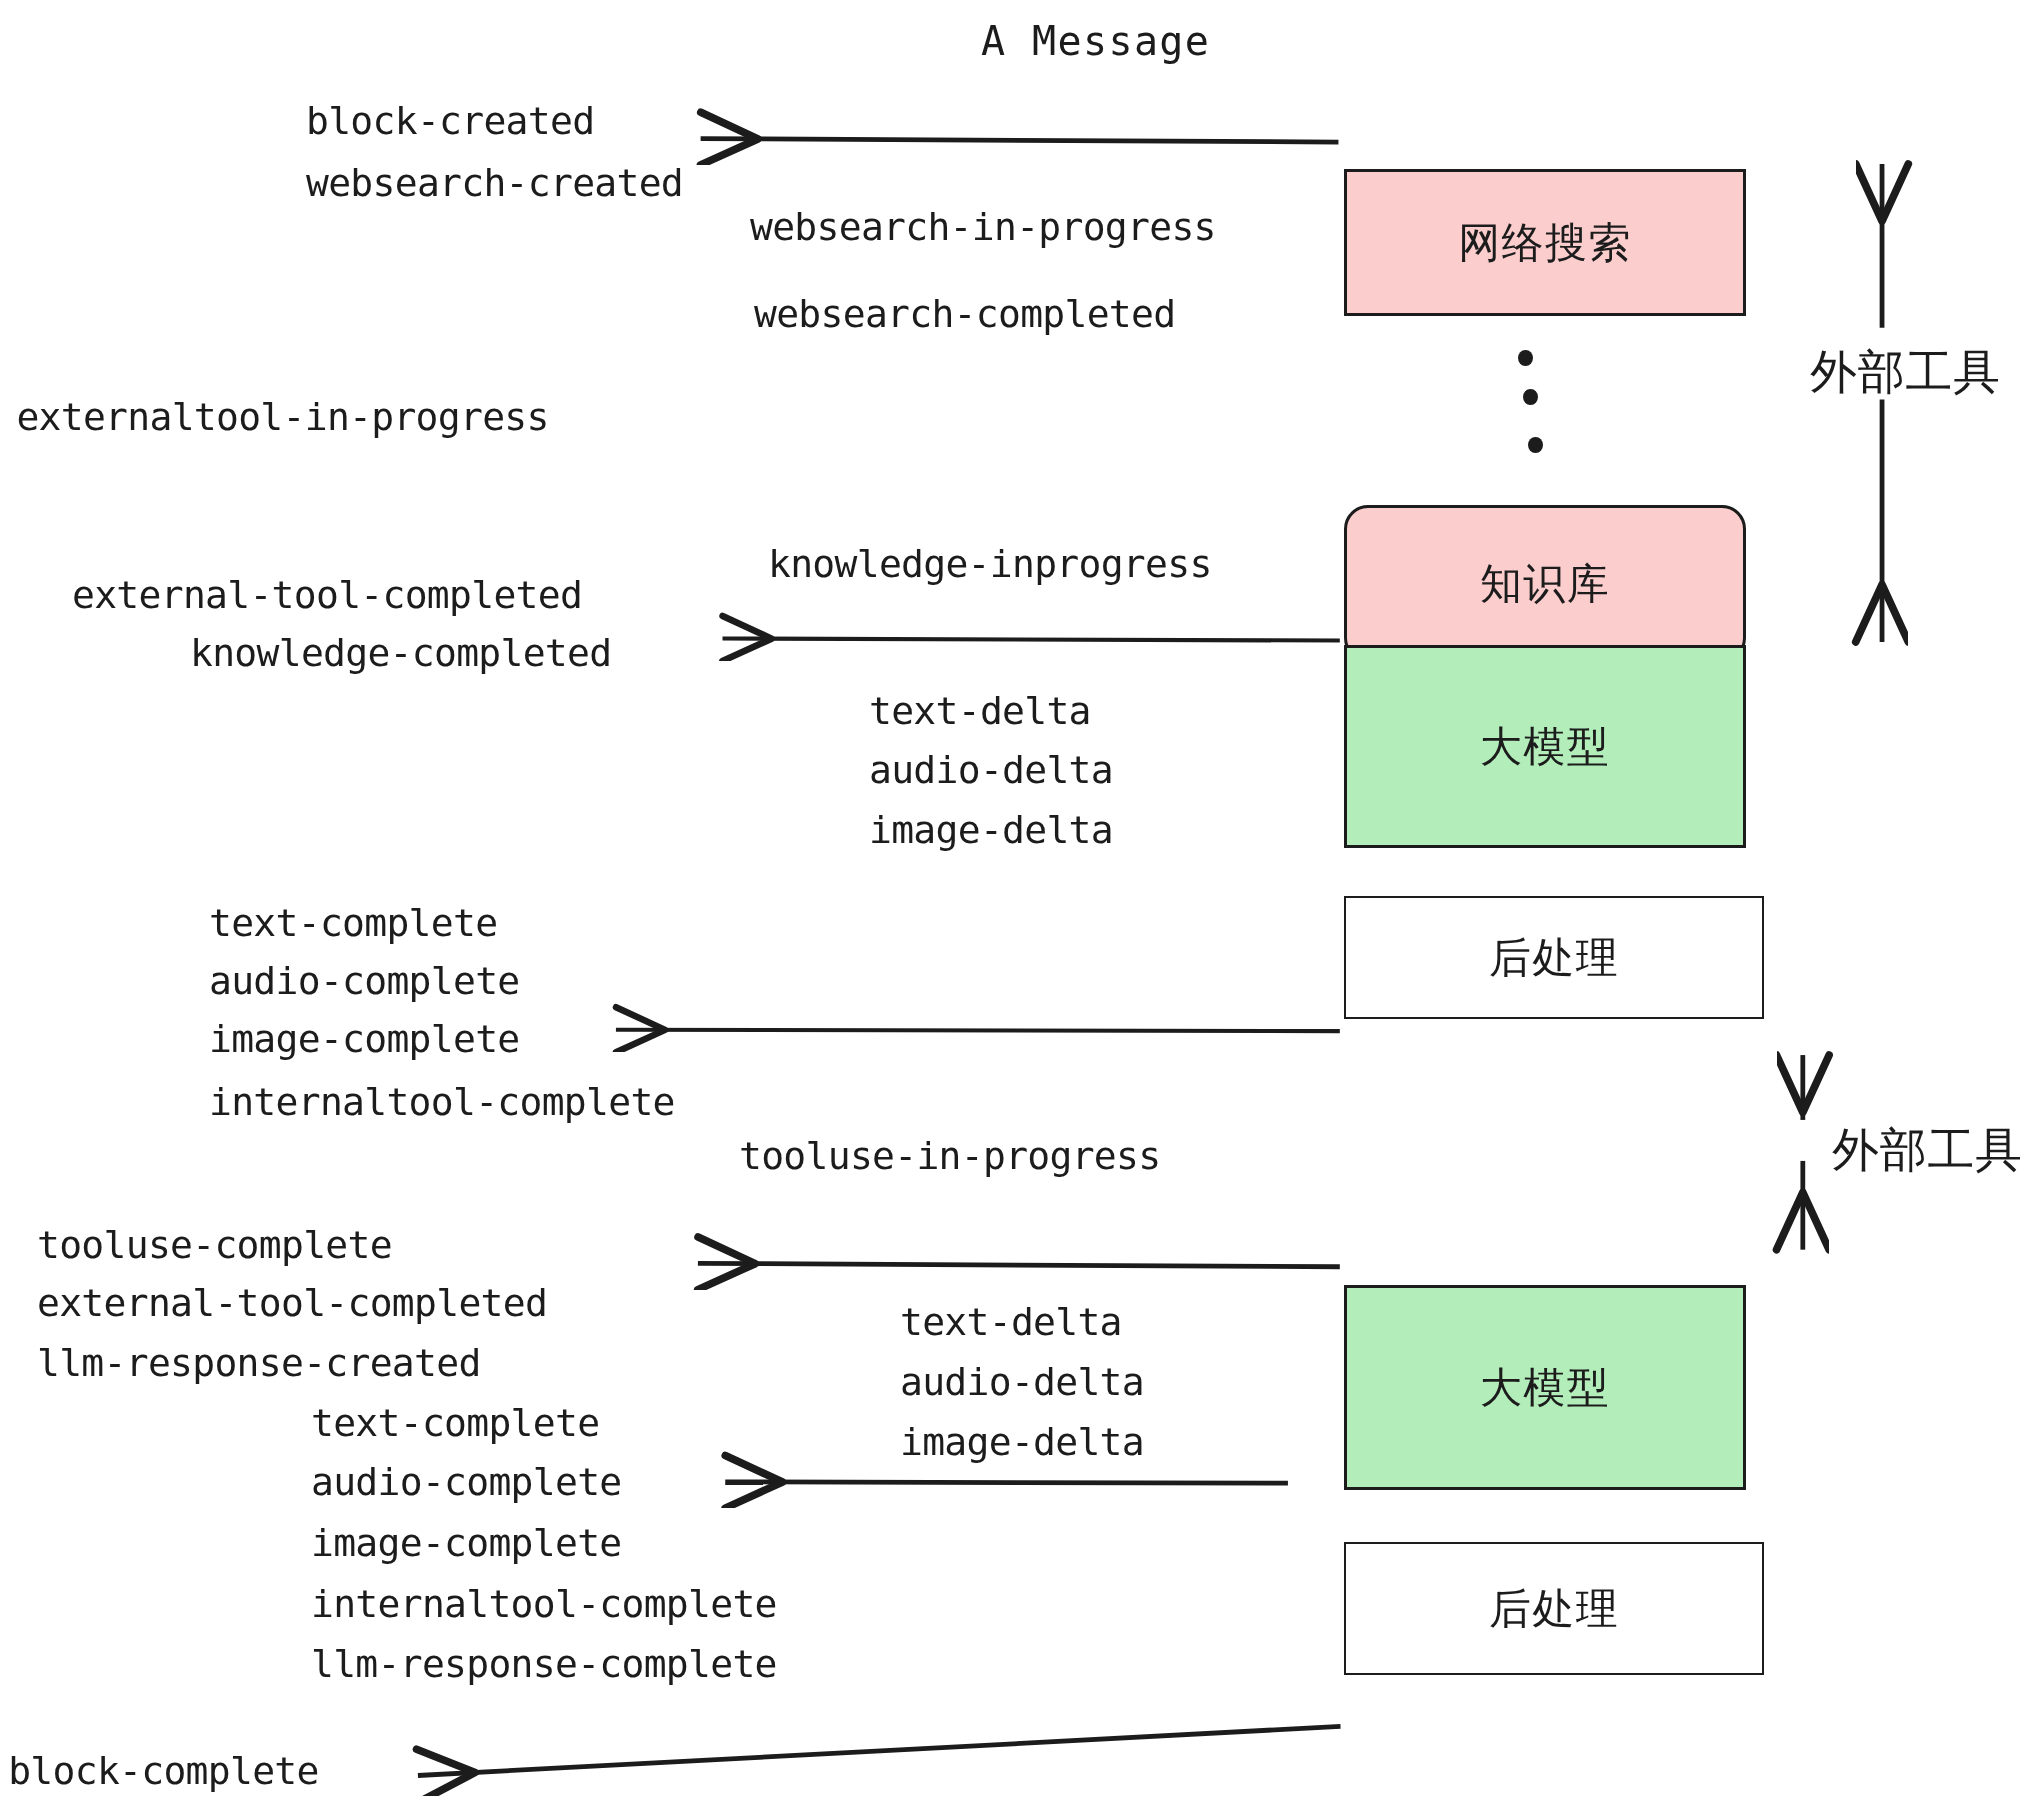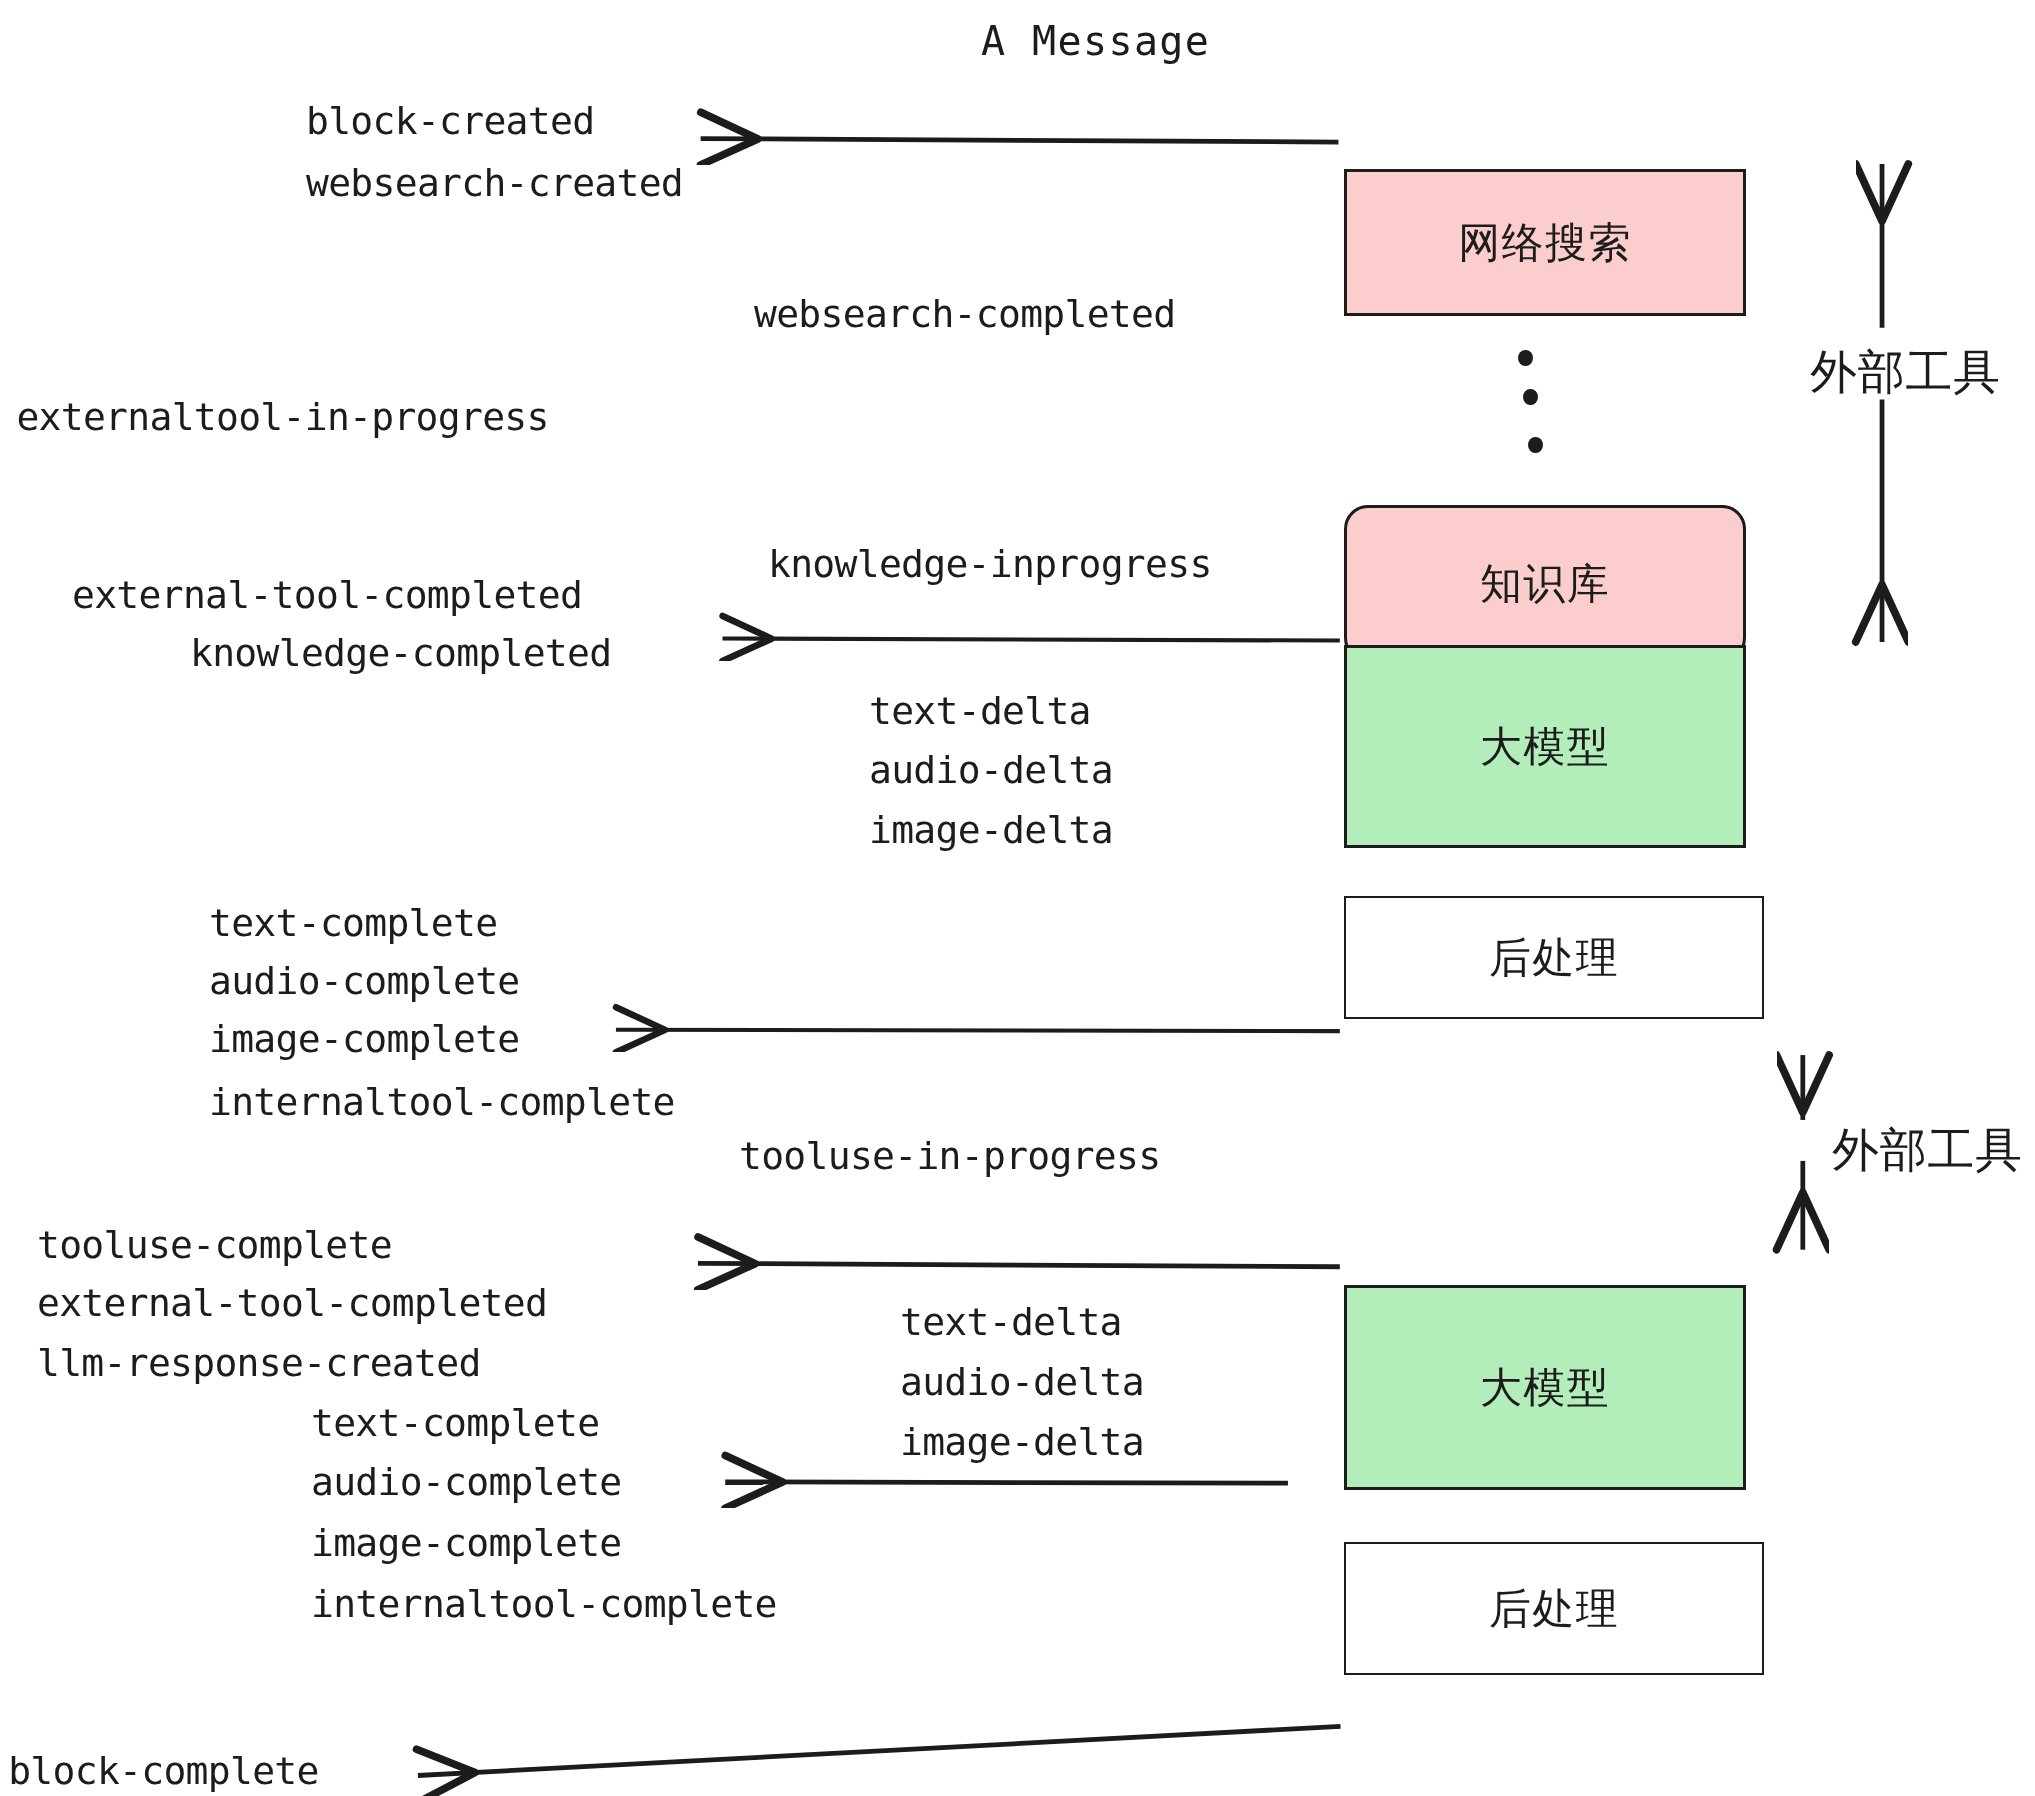--- a/index.html
+++ b/index.html
@@ -108,20 +108,21 @@
 
     <line x1="2756" y1="480" x2="2756" y2="240" stroke="#1c1c1c" stroke-width="7" marker-end="url(#ahu)"></line>
     <line x1="2756" y1="585" x2="2756" y2="940" stroke="#1c1c1c" stroke-width="7" marker-end="url(#ahu)"></line>
 
     <line x1="2640" y1="1640" x2="2640" y2="1545" stroke="#1c1c1c" stroke-width="7" marker-end="url(#ahu)"></line>
     <line x1="2640" y1="1700" x2="2640" y2="1830" stroke="#1c1c1c" stroke-width="7" marker-end="url(#ahu)"></line>
   </svg>
 
   <div class="lbl" style="left:306px;  top:102px;">block-created</div>
   <div class="lbl" style="left:306px;  top:164px;">websearch-created</div>
+  <div class="lbl" style="left:750px; top:208px;">websearch-in-progress</div>
   <div class="lbl" style="left:754px; top:295px;">websearch-completed</div>
   <div class="lbl" style="left:16.4px;   top:398px;">externaltool-in-progress</div>
 
   <div class="lbl" style="left:768px; top:545px;">knowledge-inprogress</div>
   <div class="lbl" style="left:72px;  top:576px;">external-tool-completed</div>
   <div class="lbl" style="left:190px;  top:634px;">knowledge-completed</div>
 
   <div class="lbl" style="left:869px; top:692px;">text-delta</div>
   <div class="lbl" style="left:869px; top:751px;">audio-delta</div>
   <div class="lbl" style="left:869px; top:811px;">image-delta</div>
@@ -137,20 +138,21 @@
   <div class="lbl" style="left:37px;   top:1344px;">llm-response-created</div>
 
   <div class="lbl" style="left:900px; top:1303px;">text-delta</div>
   <div class="lbl" style="left:900px; top:1363px;">audio-delta</div>
   <div class="lbl" style="left:900px; top:1423px;">image-delta</div>
 
   <div class="lbl" style="left:311px;  top:1404px;">text-complete</div>
   <div class="lbl" style="left:311px;  top:1463px;">audio-complete</div>
   <div class="lbl" style="left:311px;  top:1524px;">image-complete</div>
   <div class="lbl" style="left:311px;  top:1585px;">internaltool-complete</div>
+  <div class="lbl" style="left:311px;  top:1645px;">llm-response-complete</div>
   <div class="lbl" style="left:8.2px;   top:1752px;">block-complete</div>
 
   <div class="box" style="left:1344px; top:169px; width:402px; height:147px; background:#fbcdcd;">
     <span>网络搜索</span>
   </div>
 
   <div class="dot" style="left:1518px; top:350px;"></div>
   <div class="dot" style="left:1523px; top:389px;"></div>
   <div class="dot" style="left:1528px; top:437px;"></div>
 

